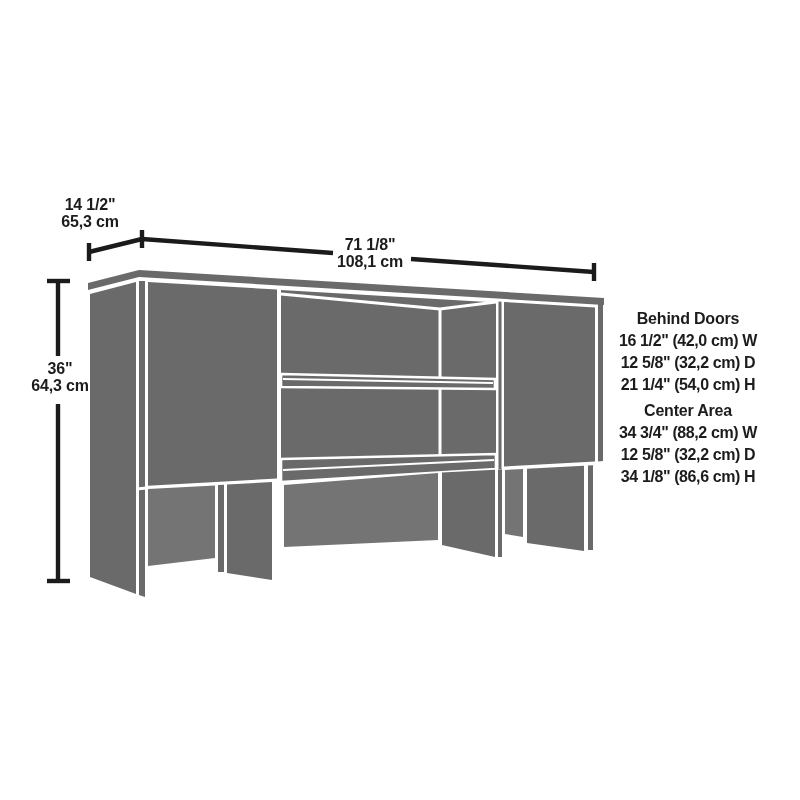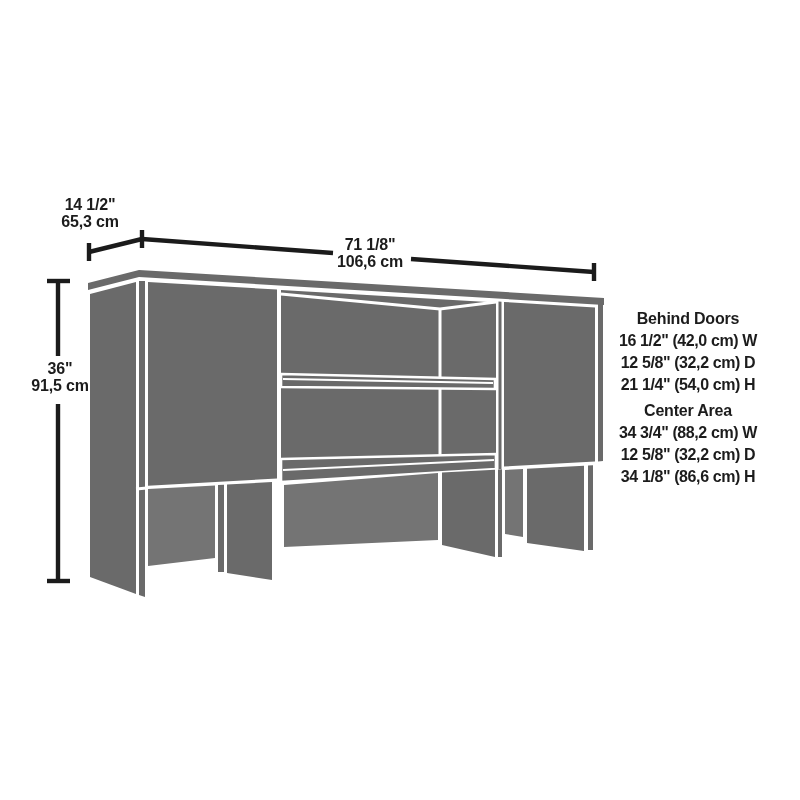--- a/index.html
+++ b/index.html
@@ -90,26 +90,26 @@
     </g>
   </svg>
 
   <div class="dim" style="left:30px;top:196px;width:120px;">
     <div>14 1/2"</div>
     <div>65,3 cm</div>
   </div>
 
   <div class="dim" style="left:310px;top:236px;width:120px;">
     <div>71 1/8"</div>
-    <div>106,6 cm</div>
+    <div>108,1 cm</div>
   </div>
 
   <div class="dim" style="left:0px;top:360px;width:120px;">
     <div>36"</div>
-    <div>91,5 cm</div>
+    <div>64,3 cm</div>
   </div>
 
   <div class="spec" style="left:568px;top:308px;">
     <div class="title">Behind Doors</div>
     <div>16 1/2" (42,0 cm) W</div>
     <div>12 5/8" (32,2 cm) D</div>
     <div>21 1/4" (54,0 cm) H</div>
   </div>
 
   <div class="spec" style="left:568px;top:400px;">

